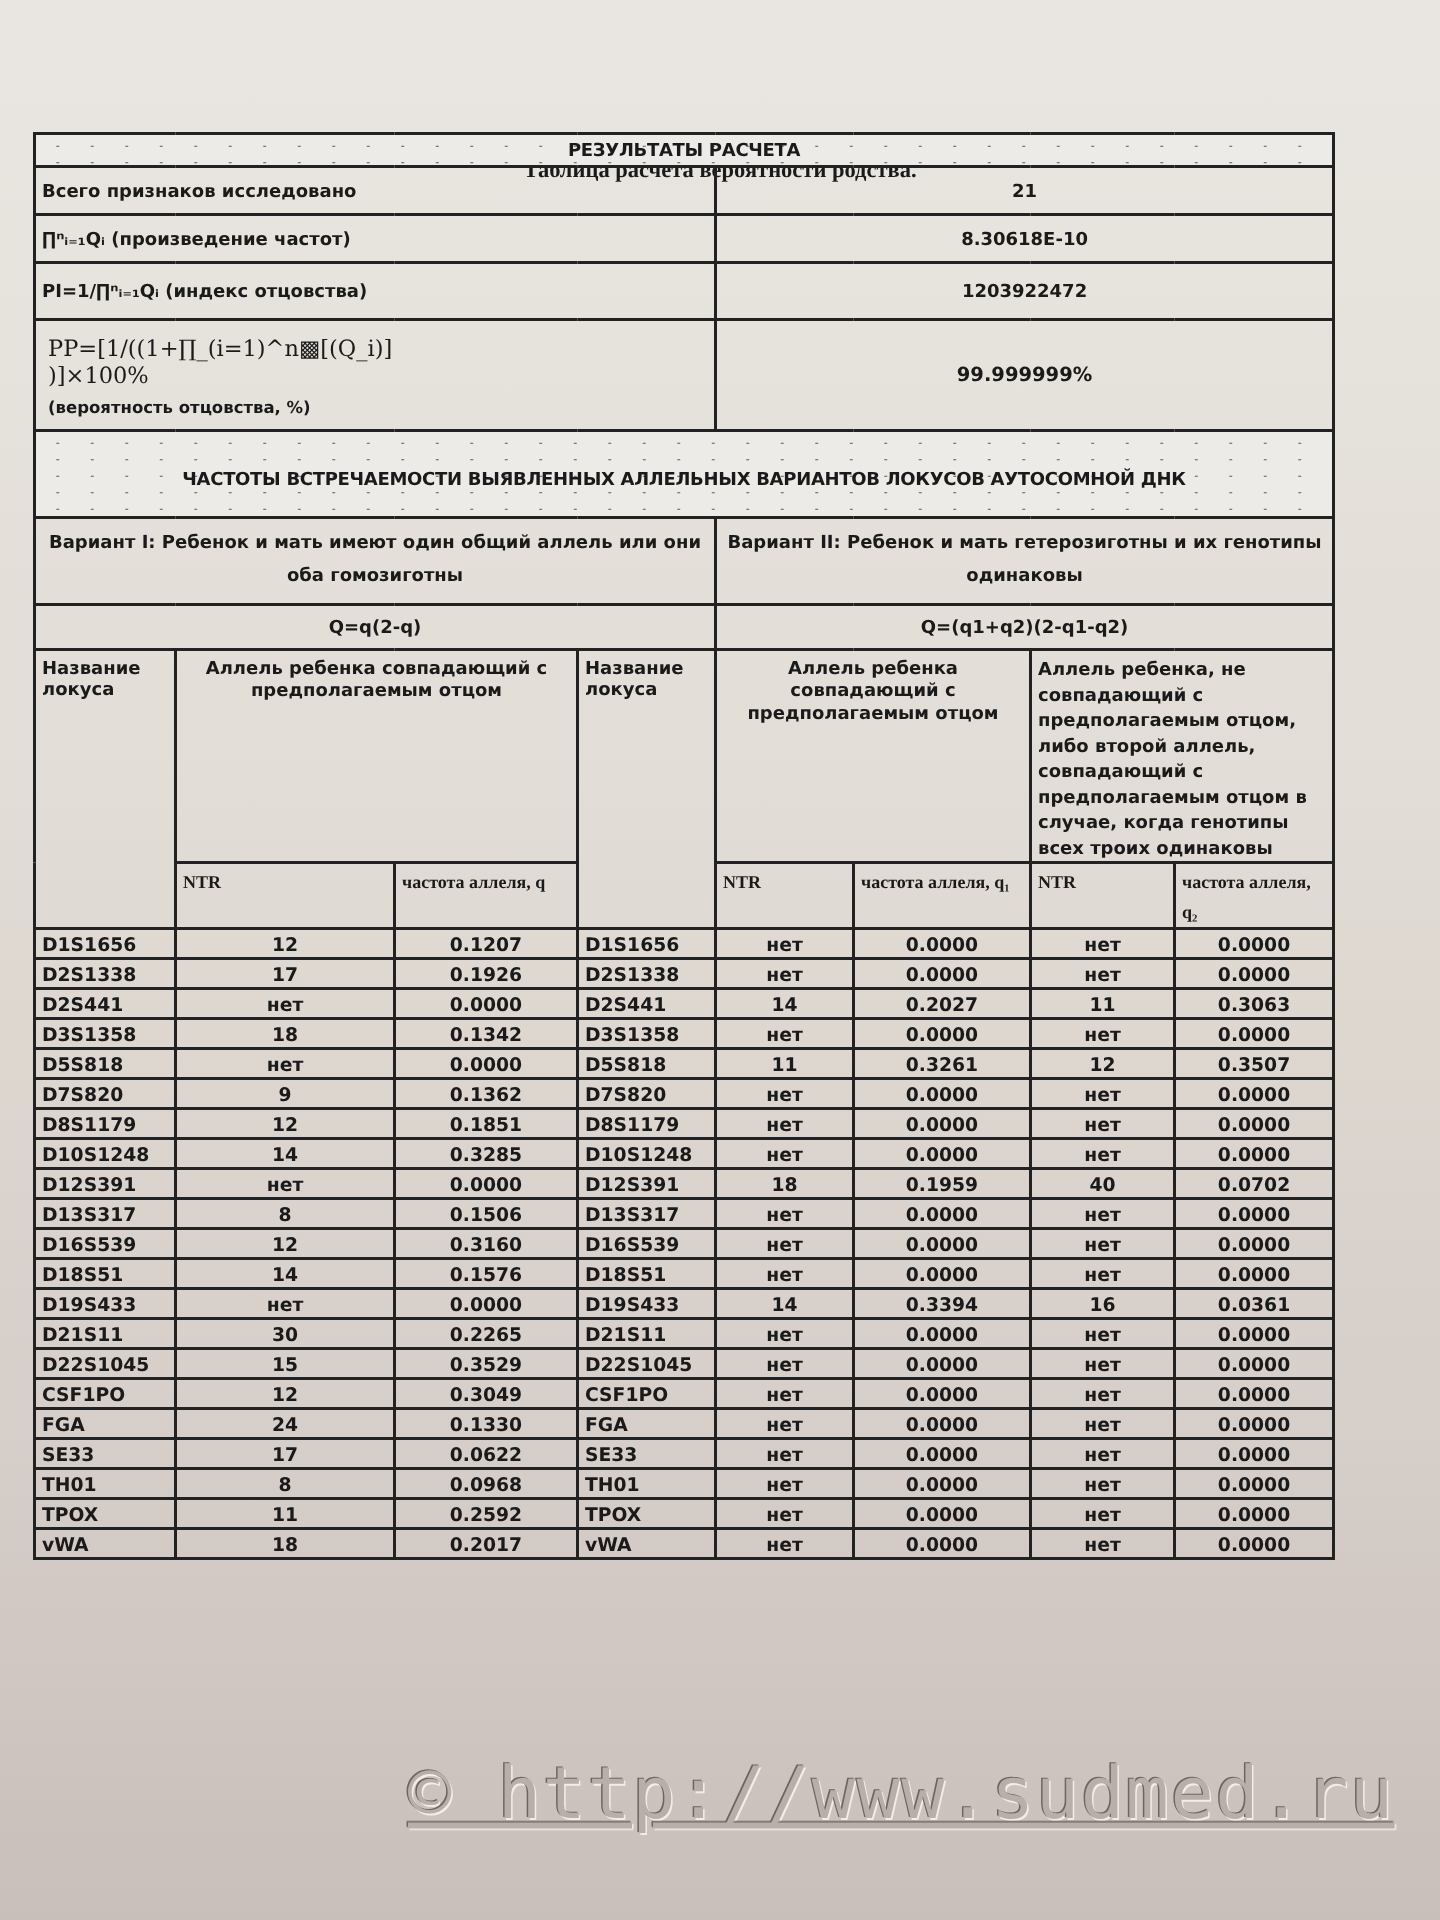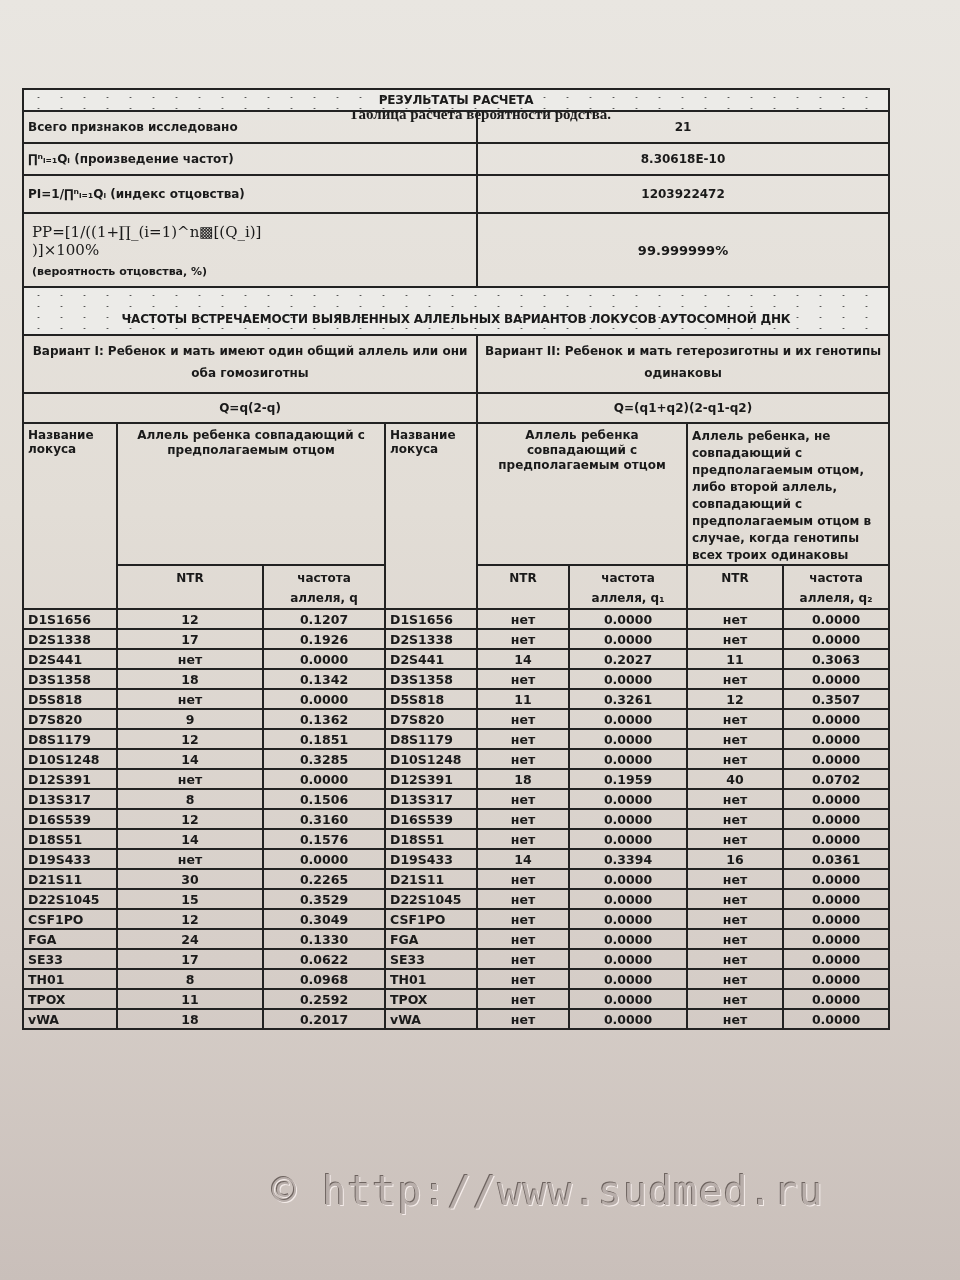--- a/index.html
+++ b/index.html
@@ -32,28 +32,29 @@
   .band span { background: transparent; }
   .lbl { font-size: 11.5px; height: 30px; margin-top: 18px; }
   .val { text-align: center; font-size: 12px; }
   .pp { font-family: "DejaVu Serif", serif; font-weight: normal; font-size: 15px; line-height: 18px; }
   .pp-cap { font-size: 11px; display: block; margin-top: 6px; }
   .variant { text-align: center; font-size: 11.5px; height: 52px; vertical-align: top !important; padding-top: 4px !important; line-height: 22px; }
   .formula { text-align: center; font-size: 12px; height: 28px; }
   .hdr { font-size: 11.5px; vertical-align: top !important; text-align: left; padding-top: 4px !important; }
   .hdr-small { font-size: 10px; vertical-align: top !important; text-align: center; padding-top: 4px !important; line-height: 15px;}
   .hdr-left { font-size: 10px; vertical-align: top !important; text-align: left; padding-top: 4px !important; line-height: 17px;}
-  .sub { text-align: center; font-size: 12px; vertical-align: top !important; padding-top: 2px !important; line-height: 20px;}
+  .sub { font-size: 12px; vertical-align: top !important; padding-top: 2px !important; line-height: 20px; font-family: Liberation Serif, serif;}
   tr.row td { height: 18px; font-size: 12.5px; font-family: "DejaVu Sans", sans-serif; }
   td.loc { text-align: left; }
   td.num { text-align: center; }
   .watermark {
     position: absolute; left: 272px; top: 1168px; font-family: "DejaVu Sans Mono", monospace;
-    font-size: 40px; color: #b8aeaa; letter-spacing: 1px;
+    font-size: 48px; color: #b8aeaa; letter-spacing: 1px;
     text-shadow: -1px -1px 0 #6e6460, 1px 1px 0 #f4ecea;
+    text-decoration: underline;
   }
 </style>
 </head>
 <body>
 
 <div class="title">Таблица расчета вероятности родства.</div>
 
 <table class="doc">
   <colgroup>
     <col style="width:94px">
@@ -83,21 +84,21 @@
     </tr>
     <tr>
       <td colspan="4" style="height:72px; padding-left:8px">
         <div class="pp">PP=[1/((1+∏_(i=1)^n▩[(Q_i)]</div>
         <div class="pp">)]×100%</div>
         <span class="pp-cap">(вероятность отцовства, %)</span>
       </td>
       <td colspan="4" class="val" style="font-size:13px">99.999999%</td>
     </tr>
     <tr>
-      <td colspan="8" class="band" style="height:38px; vertical-align:bottom; padding-bottom:8px"><span>ЧАСТОТЫ ВСТРЕЧАЕМОСТИ ВЫЯВЛЕННЫХ АЛЛЕЛЬНЫХ ВАРИАНТОВ ЛОКУСОВ АУТОСОМНОЙ ДНК</span></td>
+      <td colspan="8" class="band" style="height:38px; vertical-align:bottom; padding-bottom:18px"><span>ЧАСТОТЫ ВСТРЕЧАЕМОСТИ ВЫЯВЛЕННЫХ АЛЛЕЛЬНЫХ ВАРИАНТОВ ЛОКУСОВ АУТОСОМНОЙ ДНК</span></td>
     </tr>
     <tr>
       <td colspan="4" class="variant">Вариант I: Ребенок и мать имеют один общий аллель или они оба гомозиготны</td>
       <td colspan="4" class="variant">Вариант II: Ребенок и мать гетерозиготны и их генотипы одинаковы</td>
     </tr>
     <tr>
       <td colspan="4" class="formula">Q=q(2-q)</td>
       <td colspan="4" class="formula">Q=(q1+q2)(2-q1-q2)</td>
     </tr>
     <tr>

